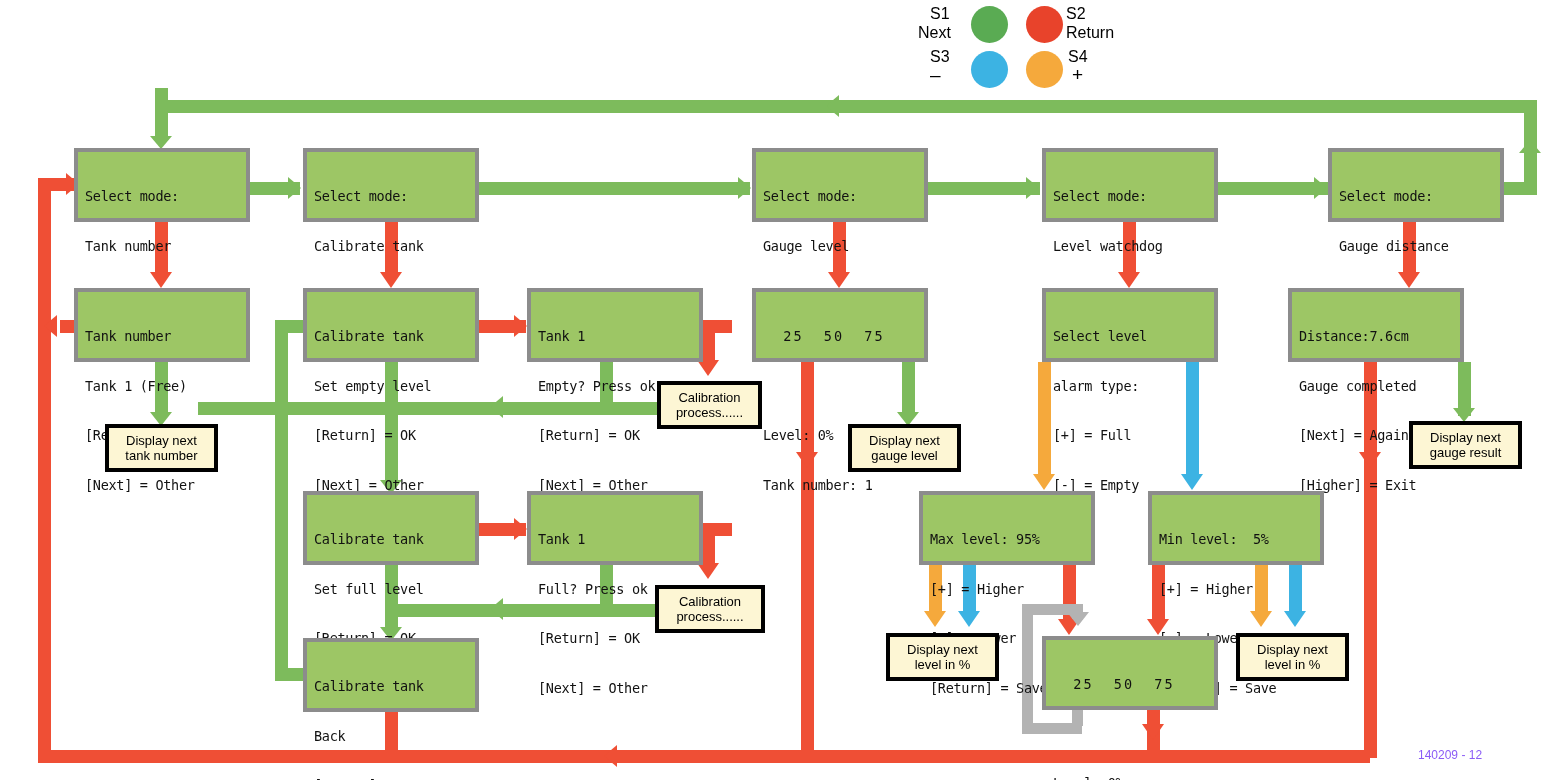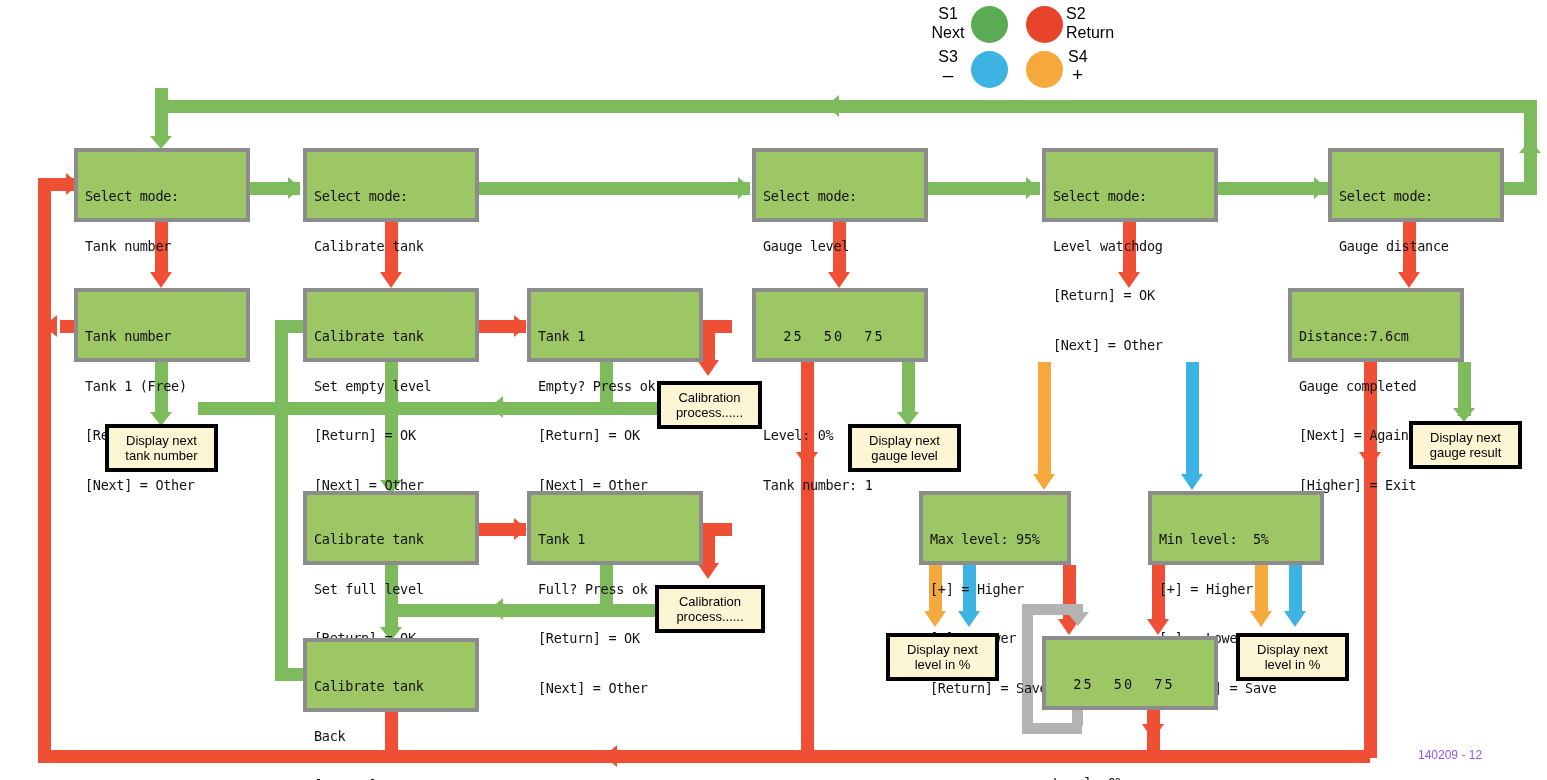--- a/index.html
+++ b/index.html
@@ -35,21 +35,21 @@
     font-size:13px;
     line-height:15px;
     display:flex;
     flex-direction:column;
     align-items:center;
     justify-content:center;
     text-align:center;
     z-index:6;
   }
   .dot{position:absolute;border-radius:50%;z-index:8;}
-  .legend-label{position:absolute;font-size:16px;line-height:18px;color:#000;text-align:center;z-index:8;}
+  .legend-label{position:absolute;font-size:16px;line-height:18px;color:#000;z-index:8;}
 
   
   .seg{position:absolute;z-index:2;}
   .ar{position:absolute;width:0;height:0;z-index:3;}
 
   
   .ar.down{border-left:11px solid transparent;border-right:11px solid transparent;}
   .ar.up{border-left:11px solid transparent;border-right:11px solid transparent;}
   .ar.left{border-top:11px solid transparent;border-bottom:11px solid transparent;}
   .ar.right{border-top:11px solid transparent;border-bottom:11px solid transparent;}
@@ -300,29 +300,35 @@
     
   </div>
 
   <div class="lcd" style="left:752px;top:288px;width:176px;height:74px;">
     <span class="ln" style="letter-spacing:2px;">  25  50  75</span>
     <span class="ln"></span>
     <span class="ln">Level: 0%</span>
     <span class="ln">Tank number: 1</span>
   </div>
 
+  <div class="lcd" style="left:1042px;top:288px;width:176px;height:74px;">
+    <span class="ln">Select level</span>
+    <span class="ln">alarm type:</span>
+    <span class="ln">[+] = Full</span>
+    <span class="ln">[-] = Empty</span>
+  </div>
 
   <div class="lcd" style="left:1288px;top:288px;width:176px;height:74px;">
     <span class="ln">Distance:7.6cm</span>
     <span class="ln">Gauge completed</span>
     <span class="ln">[Next] = Again</span>
     <span class="ln">[Higher] = Exit</span>
   </div>
 
-  <div class="lcd" style="left:919px;top:491px;width:152px;height:74px;">
+  <div class="lcd" style="left:919px;top:491px;width:176px;height:74px;">
     <span class="ln">Max level: 95%</span>
     <span class="ln">[+] = Higher</span>
     <span class="ln">[-] = Lower</span>
     <span class="ln">[Return] = Save</span>
   </div>
 
   <div class="lcd" style="left:1148px;top:491px;width:176px;height:74px;">
     <span class="ln">Min level:  5%</span>
     <span class="ln">[+] = Higher</span>
     <span class="ln">[-] = Lower</span>

